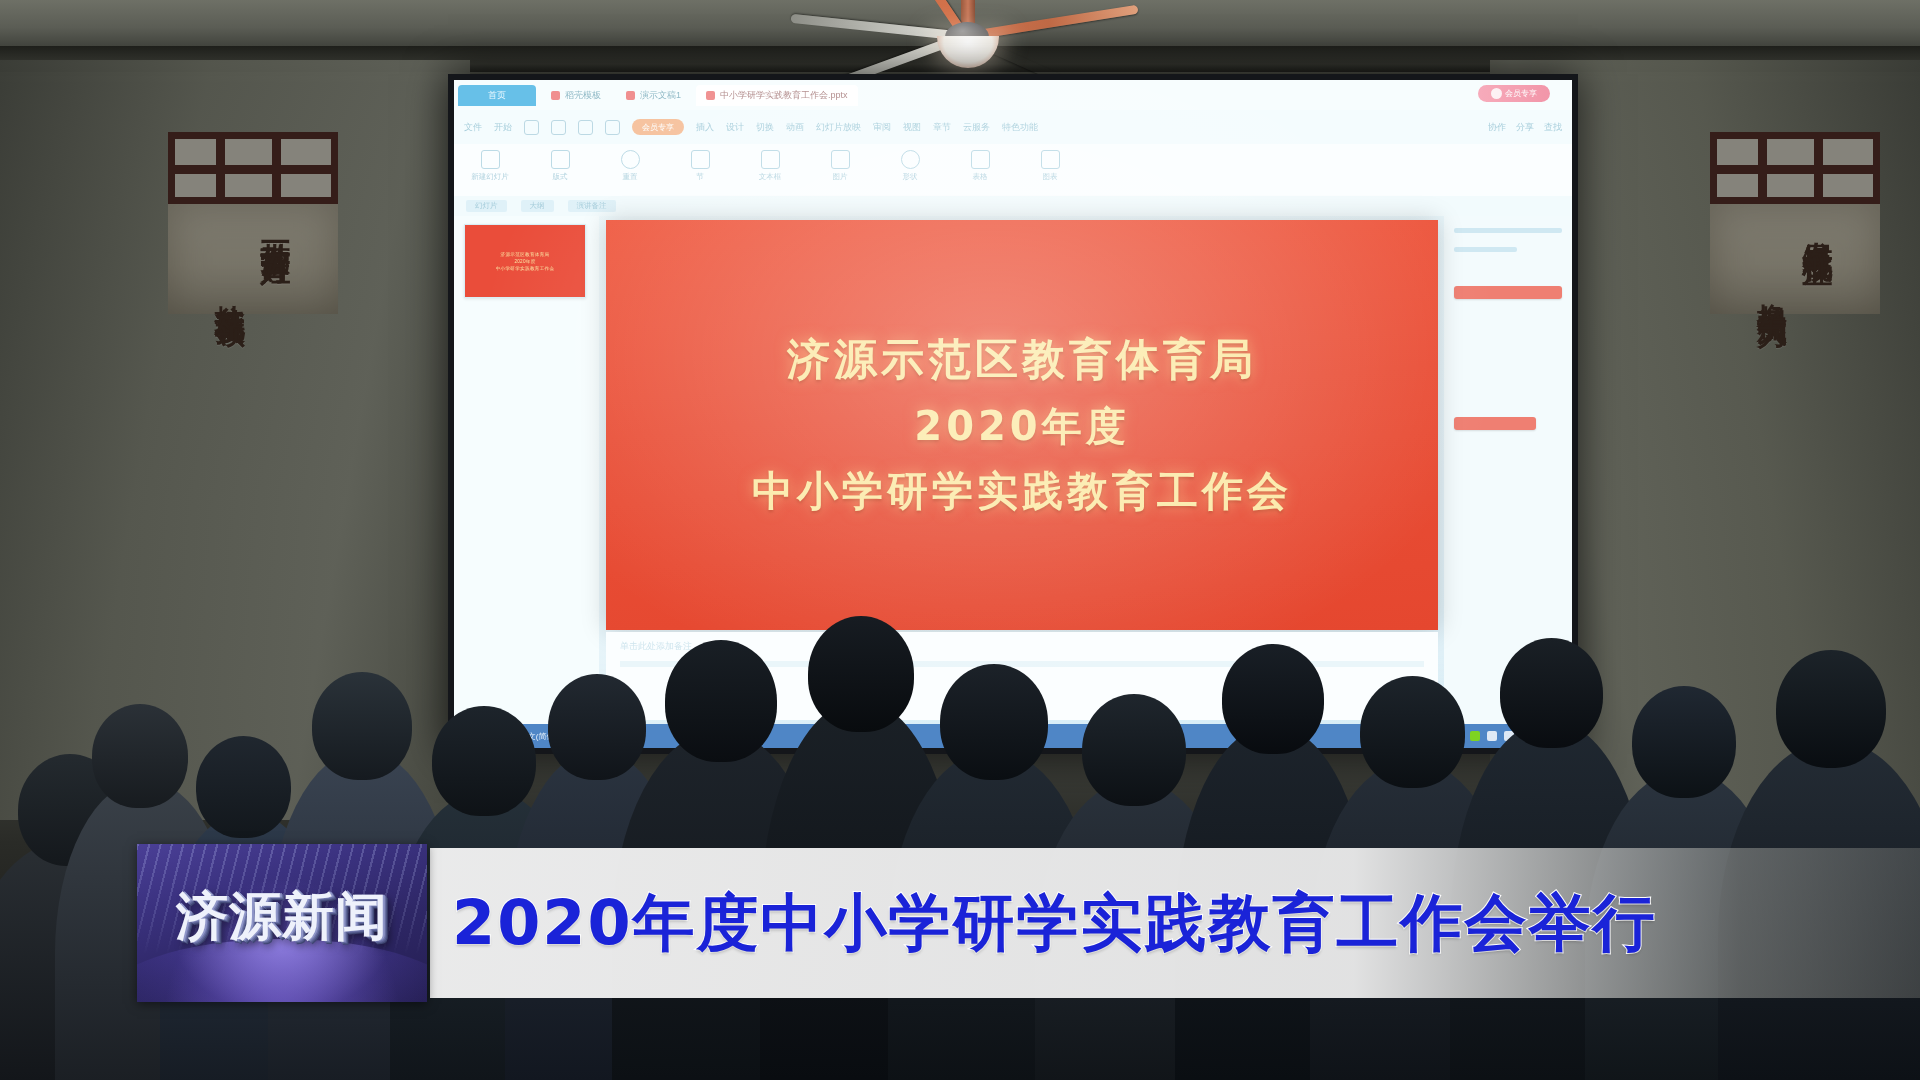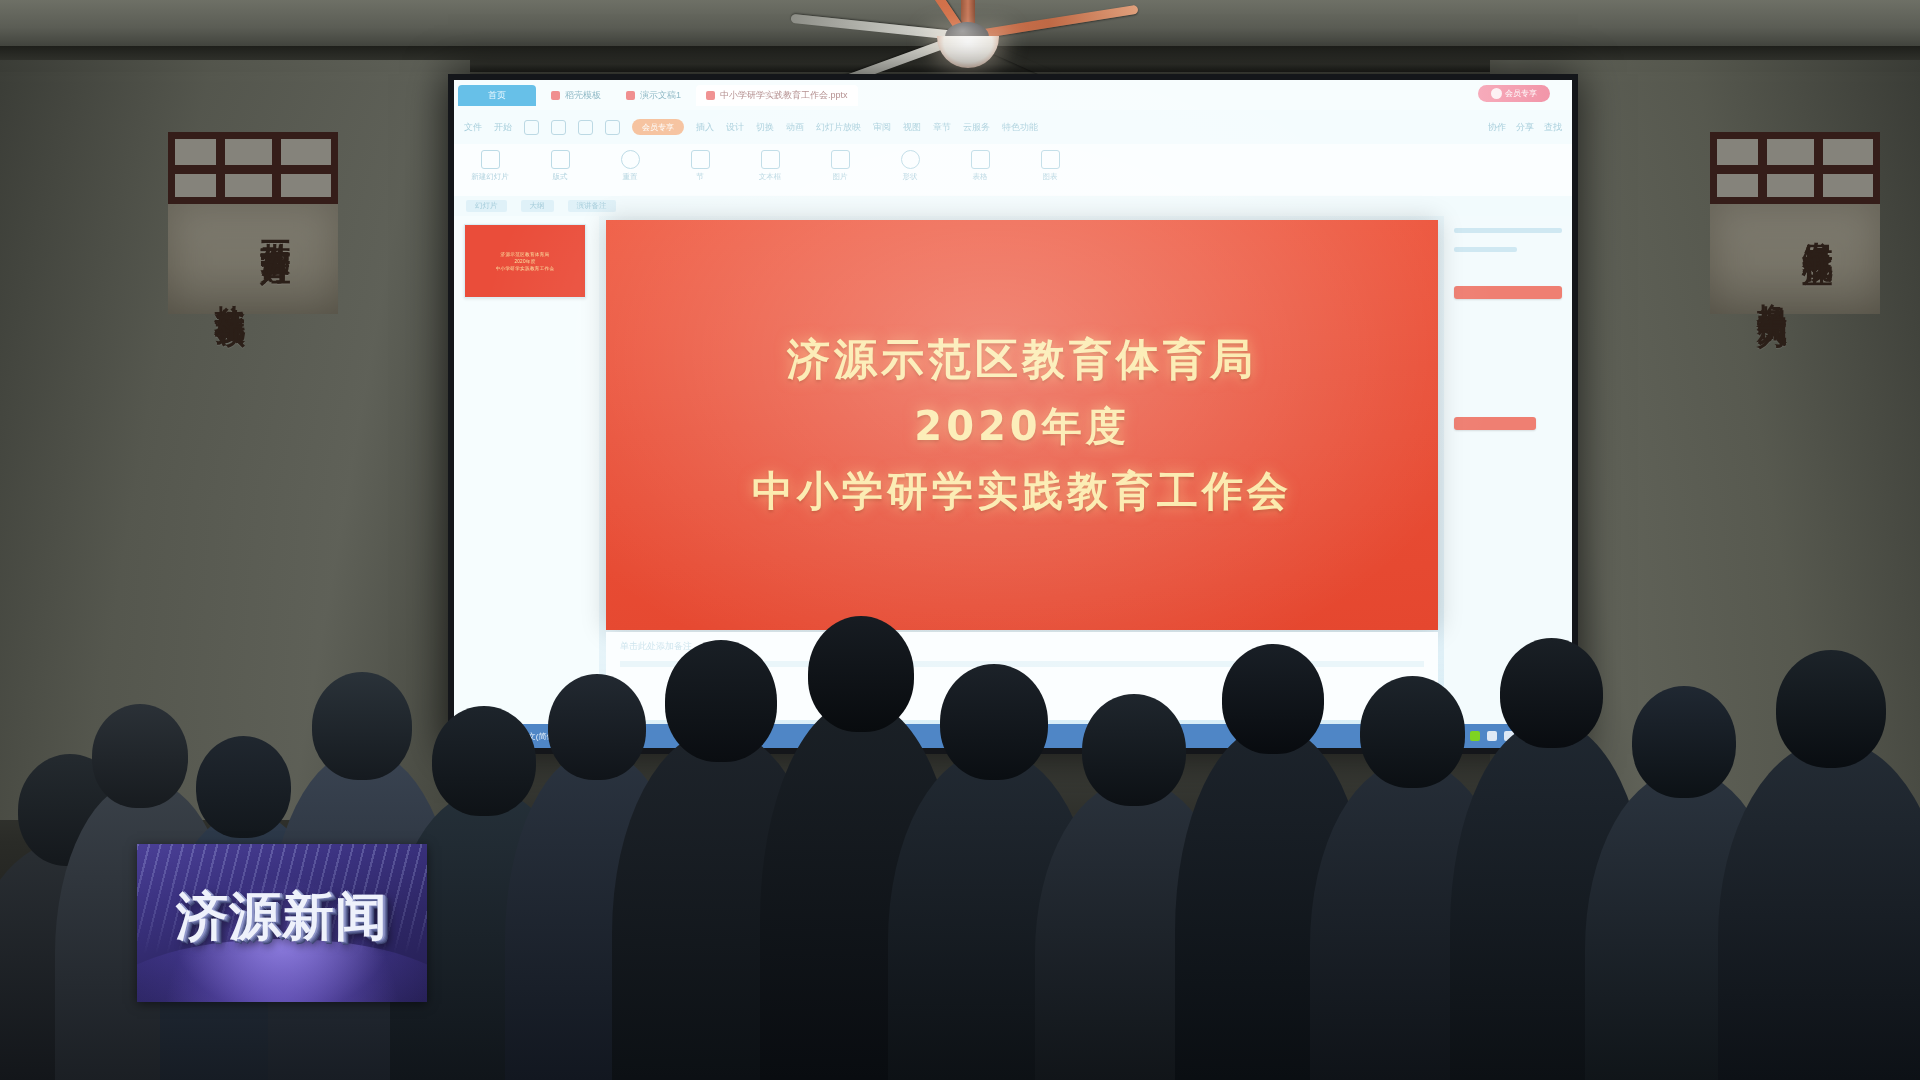--- a/index.html
+++ b/index.html
@@ -381,20 +381,23 @@
     <div class="head" style="left:1500px;bottom:332px;width:103px;height:110px;background:linear-gradient(180deg,#1a2026,#090c10);"></div>
 
     <div class="person" style="left:1585px;width:200px;height:310px;background:linear-gradient(180deg,#2b343f,#101519);"></div>
     <div class="head" style="left:1632px;bottom:282px;width:104px;height:112px;background:linear-gradient(180deg,#202832,#0c1115);"></div>
 
     <div class="person" style="left:1718px;width:230px;height:340px;background:linear-gradient(180deg,#242c35,#0d1116);"></div>
     <div class="head" style="left:1776px;bottom:312px;width:110px;height:118px;background:linear-gradient(180deg,#1c2329,#090d11);"></div>
   </div>
 
   <div class="lower-third">
+    <div class="lt-bar">
+      <div class="lt-headline">2020年度中小学研学实践教育工作会举行</div>
+    </div>
     <div class="lt-logo">
       <div class="lt-rays"></div>
       <div class="lt-arc"></div>
       <div class="lt-brand">济源新闻</div>
     </div>
   </div>
 
 </div>
 
 </body></html>

